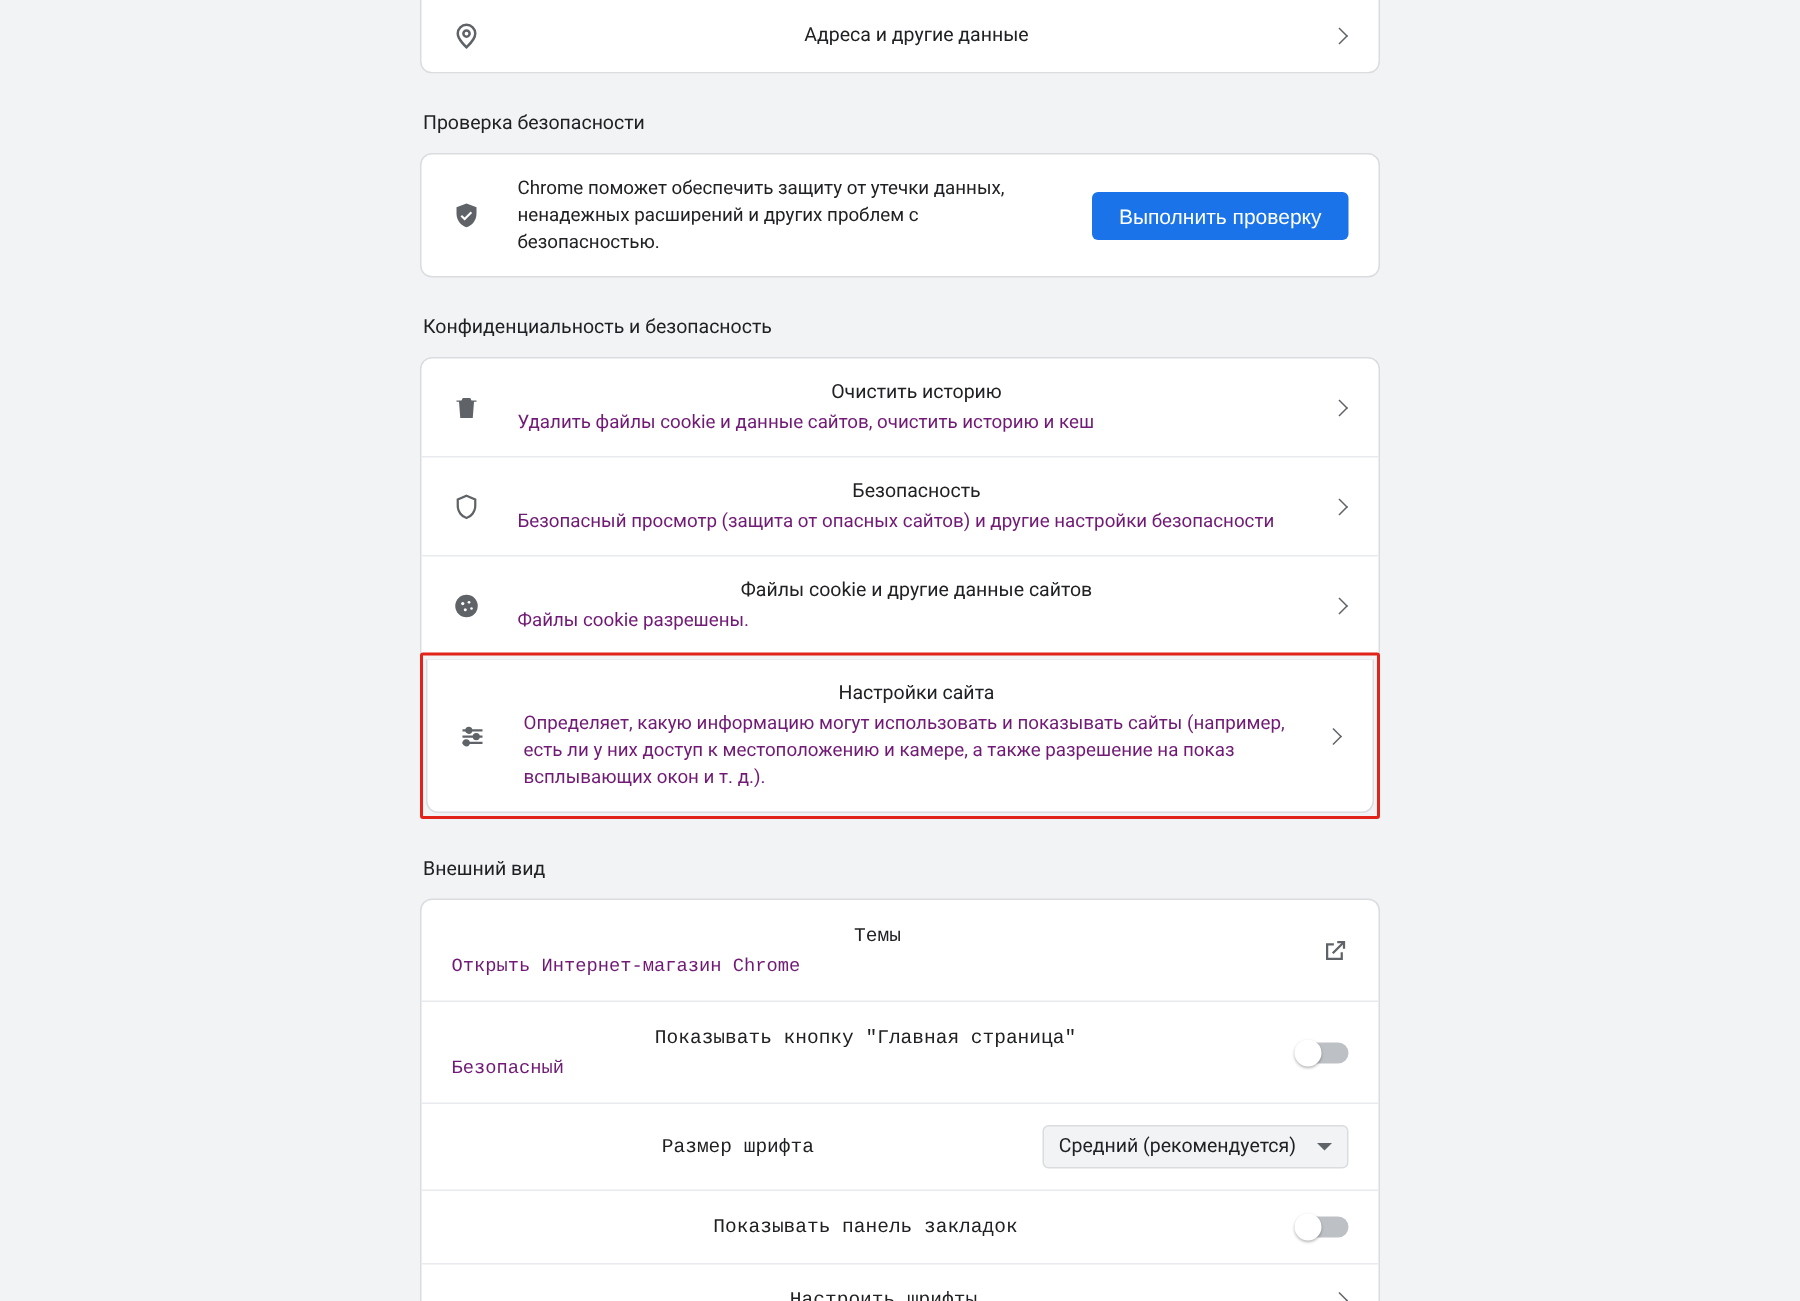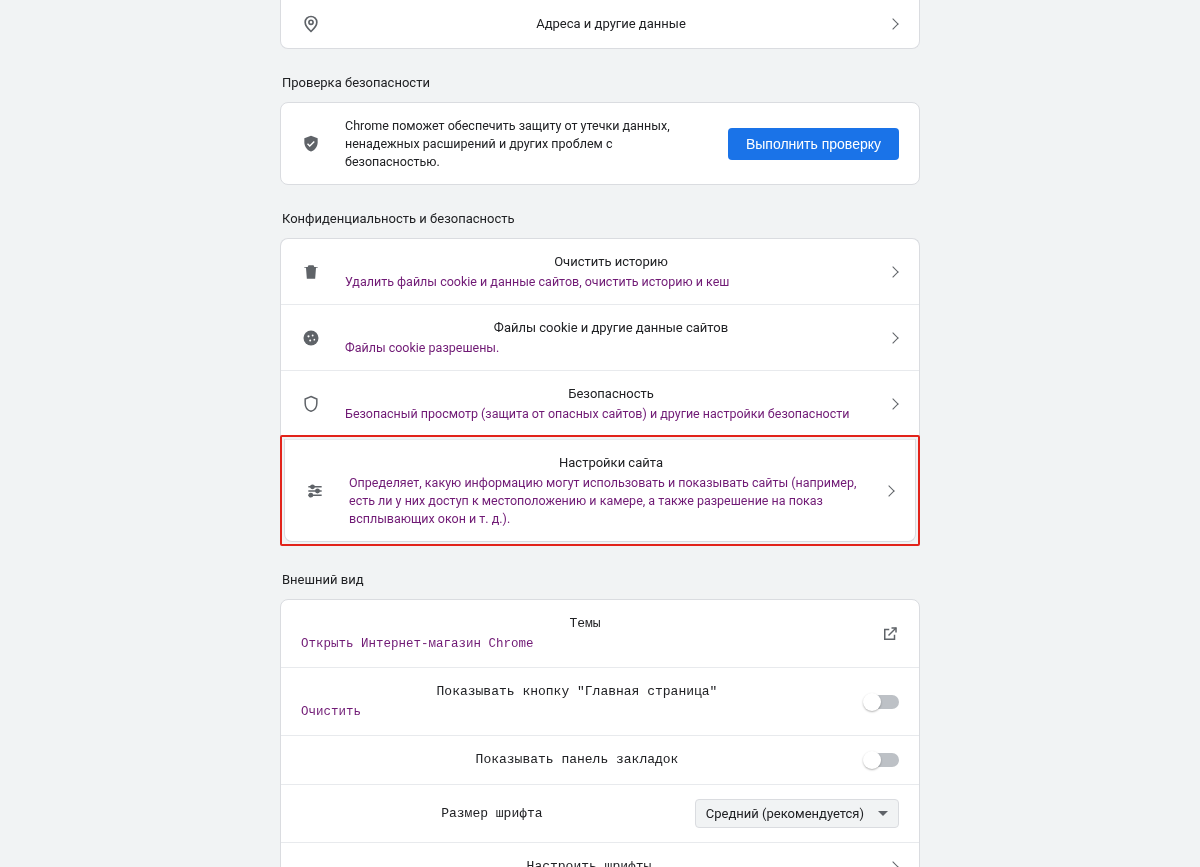--- a/index.html
+++ b/index.html
@@ -199,46 +199,46 @@
           <div class="title">Очистить историю</div>
           <div class="sub">Удалить файлы cookie и данные сайтов, очистить историю и кеш</div>
         </div>
         <div class="tail">
             <span class="caret"></span>
           </div>
       </div>
 
       <div class="row">
         <span class="icon">
+          <svg viewBox="0 0 24 24" fill="none" stroke="currentColor" stroke-width="1.8">
+              <path d="M12 3l7 3v5c0 4.6-3 8.6-7 9.8-4-1.2-7-5.2-7-9.8V6l7-3z"></path>
+            </svg>
+        </span>
+        <div class="text">
+          <div class="title">Безопасность</div>
+          <div class="sub">Безопасный просмотр (защита от опасных сайтов) и другие настройки безопасности</div>
+        </div>
+        <div class="tail">
+            <span class="caret"></span>
+          </div>
+      </div>
+
+      <div class="row">
+        <span class="icon">
           <svg viewBox="0 0 24 24" fill="currentColor">
               <circle cx="12" cy="12" r="9"></circle>
               <circle cx="9" cy="10" r="1.3" fill="#fff"></circle>
               <circle cx="14" cy="9" r="1.1" fill="#fff"></circle>
               <circle cx="11" cy="15" r="1.2" fill="#fff"></circle>
               <circle cx="16" cy="14" r="1" fill="#fff"></circle>
             </svg>
         </span>
         <div class="text">
           <div class="title">Файлы cookie и другие данные сайтов</div>
           <div class="sub">Файлы cookie разрешены.</div>
-        </div>
-        <div class="tail">
-            <span class="caret"></span>
-          </div>
-      </div>
-
-      <div class="row">
-        <span class="icon">
-          <svg viewBox="0 0 24 24" fill="none" stroke="currentColor" stroke-width="1.8">
-              <path d="M12 3l7 3v5c0 4.6-3 8.6-7 9.8-4-1.2-7-5.2-7-9.8V6l7-3z"></path>
-            </svg>
-        </span>
-        <div class="text">
-          <div class="title">Безопасность</div>
-          <div class="sub">Безопасный просмотр (защита от опасных сайтов) и другие настройки безопасности</div>
         </div>
         <div class="tail">
             <span class="caret"></span>
           </div>
       </div>
     </div>
 
     <div class="highlight-box">
       <div class="card">
         <div class="row">
@@ -276,50 +276,50 @@
               <path d="M14 4h6v6"></path>
               <path d="M20 4L10 14"></path>
               <path d="M18 13v6H5V6h6"></path>
             </svg>
         </div>
       </div>
 
       <div class="row row-noicon">
         <div class="text">
           <div class="title">Показывать кнопку "Главная страница"</div>
-          <div class="sub">Очистить</div>
-        </div>
-        <div class="tail">
-          <div class="toggle"></div>
-        </div>
-      </div>
-
-      <div class="row row-noicon">
-        <div class="text">
-          <div class="title">Показывать панель закладок</div>
+          <div class="sub">Безопасный</div>
         </div>
         <div class="tail">
           <div class="toggle"></div>
         </div>
       </div>
 
       <div class="row row-noicon">
         <div class="text">
           <div class="title">Размер шрифта</div>
         </div>
         <div class="tail">
           <div class="select">
             <span>Средний (рекомендуется)</span>
             <span class="caret-down"></span>
           </div>
         </div>
       </div>
 
       <div class="row row-noicon">
         <div class="text">
+          <div class="title">Показывать панель закладок</div>
+        </div>
+        <div class="tail">
+          <div class="toggle"></div>
+        </div>
+      </div>
+
+      <div class="row row-noicon">
+        <div class="text">
           <div class="title">Настроить шрифты</div>
         </div>
         <div class="tail">
             <span class="caret"></span>
           </div>
       </div>
 
     </div>
 
   </div>

